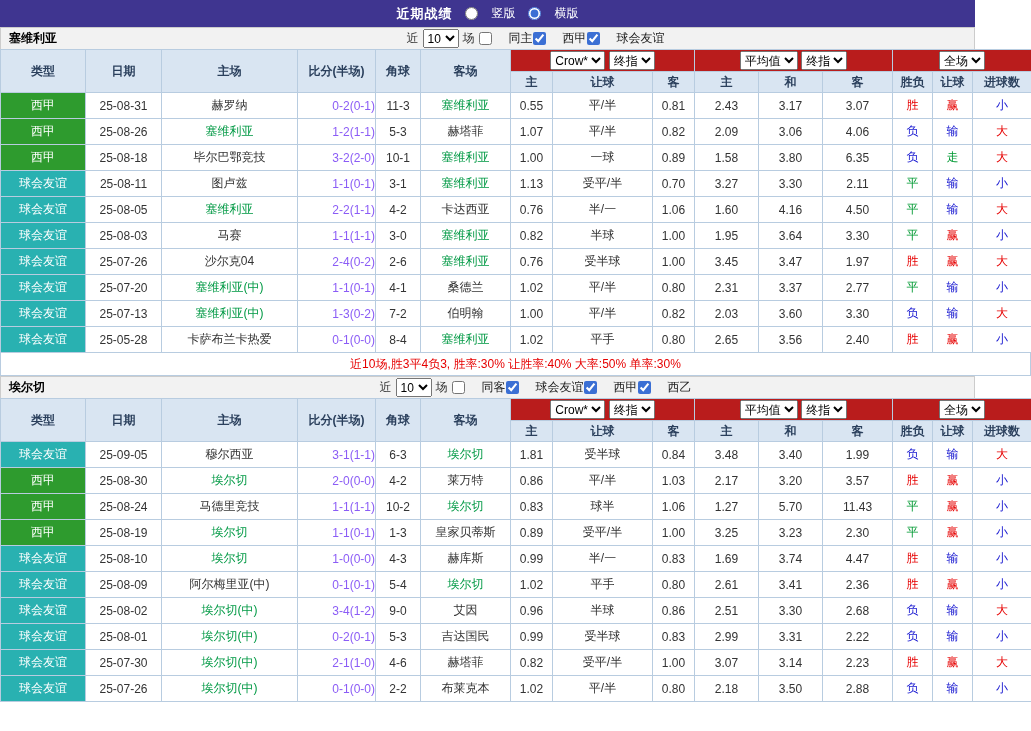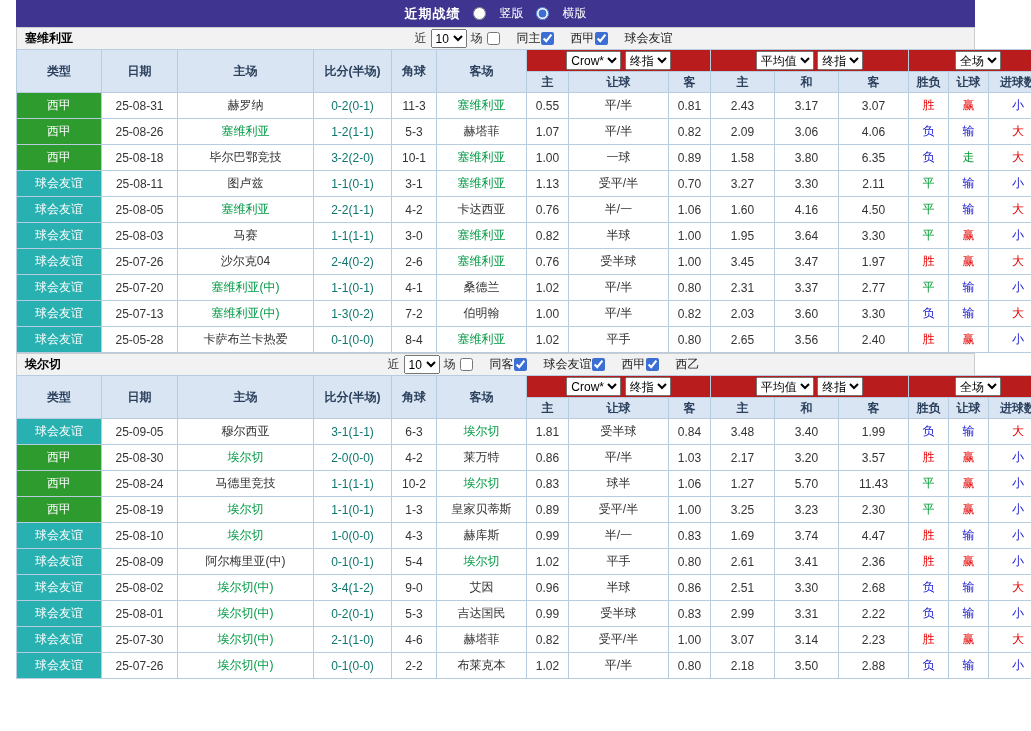--- a/index.html
+++ b/index.html
@@ -2,21 +2,20 @@
 <html><head>
 <meta charset="utf-8">
 <style>
   * { margin:0; padding:0; box-sizing:border-box; }
   body { background:#fff; }
   .page {
     width:975px;
     font-family:"Liberation Sans","DejaVu Sans",sans-serif;
     font-size:12px;
     color:#333;
-    padding-left:16px;
   }
   
   .topbar {
     background:#3f3590;
     height:27px;
     display:flex; align-items:center; justify-content:center;
     gap:12px;
   }
   .topbar-title { color:#fff; font-weight:bold; font-size:13px; letter-spacing:1px; }
   .radio-label { color:#fff; display:inline-flex; align-items:center; gap:14px; font-size:12px; cursor:pointer; }
@@ -38,21 +37,21 @@
   table { border-collapse:collapse; table-layout:fixed; width:1031px;border-radius:20px; }
   th, td { border:1px solid #b8cce0; text-align:center; overflow:hidden; white-space:nowrap; }
   thead th { background:#d9e5f2; color:#2a3f5c; font-weight:bold; font-size:12px; }
   thead tr.hrow-a th { height:22px; }
   thead tr.hrow-b th { height:21px; }
   th.dd-cell { background:#b91c1c; font-weight:normal; }
   tbody td { height:26px; background:#fff; color:#333; }
   td.type-liga { background:#2e9b2e; color:#fff; }
   td.type-friendly { background:#29b1b1; color:#fff; }
   td.team.tracked { color:#009944; }
-  td.score { color:#0f766e; }
+  td.score { color:#8b5cf6;text-align:right; }
   td.res.red { color:#e60000; }
   td.res.blue { color:#1515d0; }
   td.res.green { color:#009933; }
   
   .summary {
     width:1031px;
     border:1px solid #b8cce0;
     border-top:none;
     height:23px; line-height:22px;
     text-align:center;
@@ -325,20 +324,21 @@
             <td class="odds">0.80</td>
             <td class="odds">2.65</td>
             <td class="odds">3.56</td>
             <td class="odds">2.40</td>
             <td class="res red">胜</td>
             <td class="res red">赢</td>
             <td class="res blue">小</td>
           </tr>
         </tbody>
     </table>
+    <div class="summary">近10场,胜3平4负3, 胜率:30% 让胜率:40% 大率:50% 单率:30%</div>
   </div>
 
   <div class="section">
     <div class="section-title">
       <span class="team-name">埃尔切</span>
       <span class="filters">
         <span>近</span>
         <select>
           <option>10</option>
         </select>

